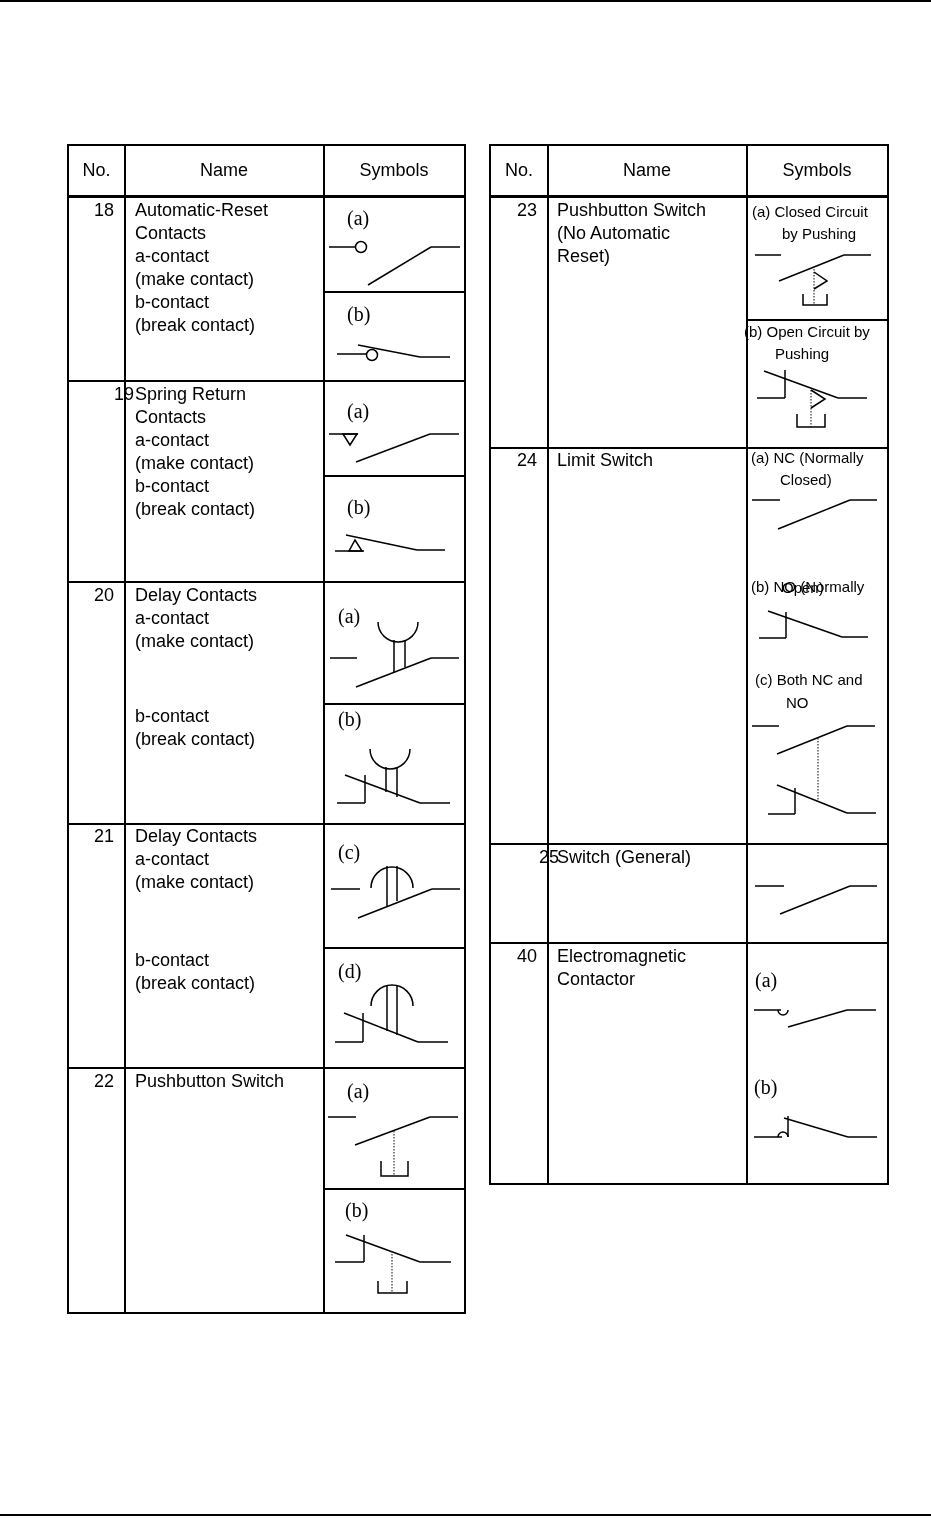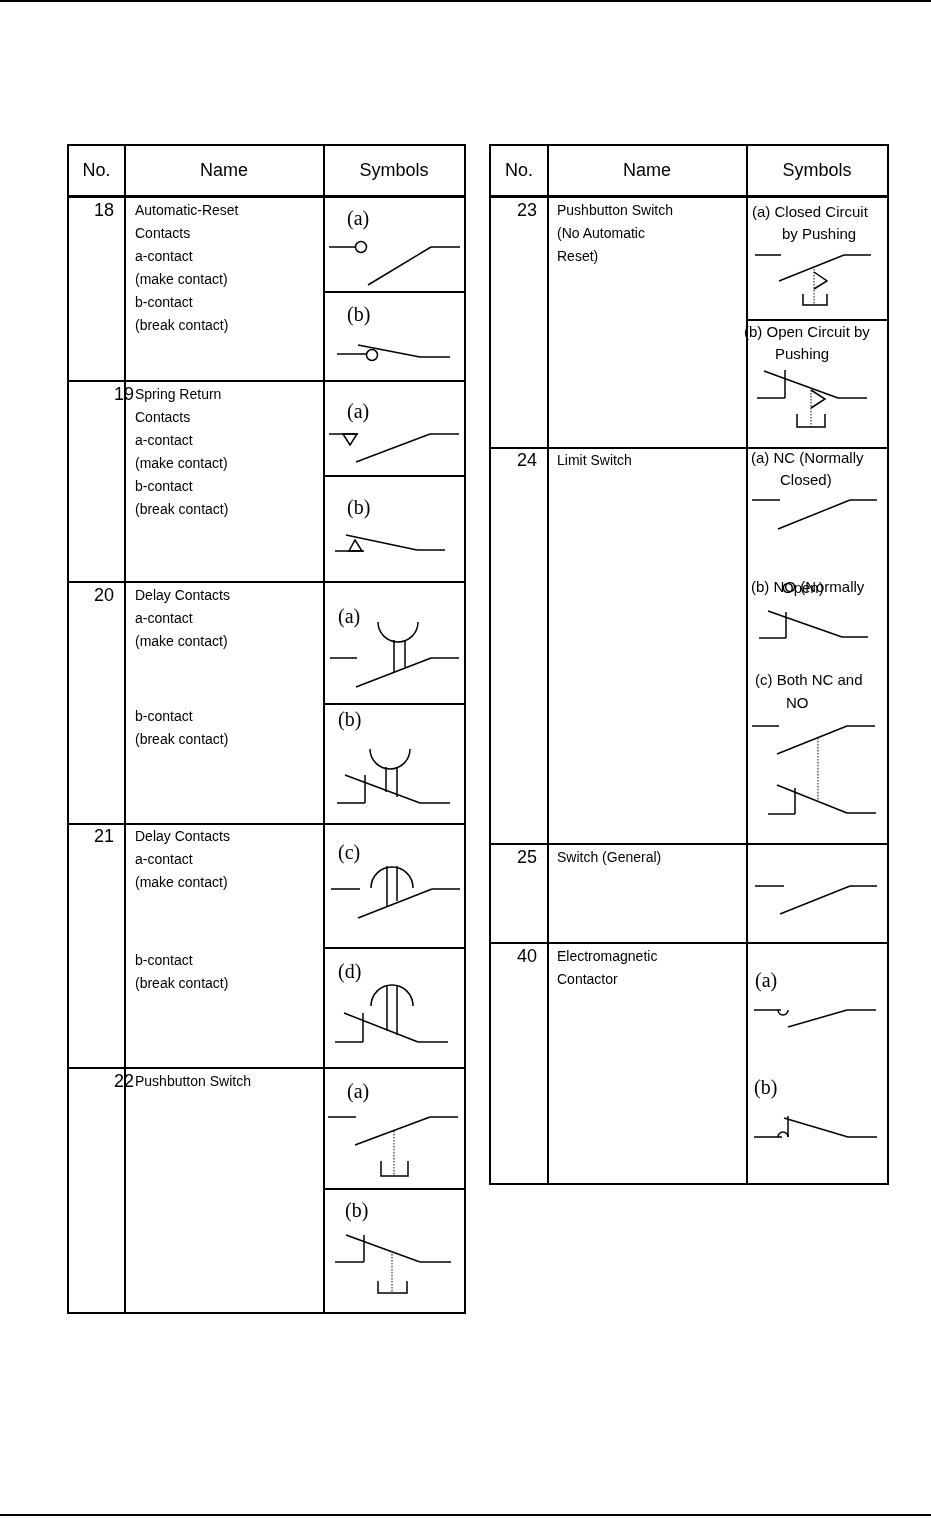--- a/index.html
+++ b/index.html
@@ -3,21 +3,21 @@
 <meta charset="utf-8">
 <style>
   html, body { margin:0; padding:0; background:#fff; }
   body { width:931px; height:1518px; position:relative; overflow:hidden;
          font-family:"Liberation Sans", sans-serif; color:#000; }
   .rule { position:absolute; left:0; width:931px; height:2px; background:#000; }
   .tbl { position:absolute; border:2px solid #000; box-sizing:border-box; }
   .vline { position:absolute; top:0; bottom:0; width:1.5px; background:#000; }
   .hline { position:absolute; height:1.5px; background:#000; }
   .hdr-line { position:absolute; left:0; right:0; height:3px; background:#000; }
-  .txt { position:absolute; font-size:14px; line-height:23px; white-space:nowrap; }
+  .txt { position:absolute; font-size:18px; line-height:23px; white-space:nowrap; }
   .hdr { position:absolute; font-size:18px; text-align:center; }
   .num { position:absolute; font-size:18px; text-align:right; }
   .serif { position:absolute; font-family:"Liberation Serif", serif; font-size:20px; }
   .small { position:absolute; font-size:15px; line-height:22px; white-space:nowrap; }
   svg.sym { position:absolute; left:0; top:0; width:931px; height:1518px; pointer-events:none; }
   svg.sym line, svg.sym path, svg.sym polyline, svg.sym polygon, svg.sym circle { stroke:#000; stroke-width:1.5; fill:none; }
   svg.sym .dot { stroke-dasharray:1.5 1.5; stroke-width:1.2; stroke:#333; }
 </style>
 </head>
 <body>
@@ -87,21 +87,21 @@
   <div>a-contact</div>
   <div>(make contact)</div>
 </div>
 <div class="txt" style="left:135px; top:949px;">
   <div>b-contact</div>
   <div>(break contact)</div>
 </div>
 <div class="serif" style="left:338px; top:841px;">(c)</div>
 <div class="serif" style="left:338px; top:960px;">(d)</div>
 
-<div class="num" style="left:70px; width:44px; top:1071px;margin-left:20px;">22</div>
+<div class="num" style="left:70px; width:44px; top:1071px;">22</div>
 <div class="txt" style="left:135px; top:1070px;">
   <div>Pushbutton Switch</div>
 </div>
 <div class="serif" style="left:347px; top:1080px;">(a)</div>
 <div class="serif" style="left:345px; top:1199px;">(b)</div>
 
 <div class="tbl" style="left:489px; top:144px; width:400px; height:1041px;">
   <div class="vline" style="left:56px;"></div>
   <div class="vline" style="left:255px;"></div>
   <div class="hdr-line" style="top:49px;"></div>
@@ -130,21 +130,21 @@
 <div class="txt" style="left:557px; top:449px;">
   <div>Limit Switch</div>
 </div>
 <div class="small" style="left:751px; top:447px;">(a) NC (Normally</div>
 <div class="small" style="left:780px; top:469px;">Closed)</div>
 <div class="small" style="left:751px; top:576px;">(b) NO (Normally</div>
 <div class="small" style="left:782px; top:577px;">Open)</div>
 <div class="small" style="left:755px; top:669px;text-align:right;">(c) Both NC and</div>
 <div class="small" style="left:786px; top:692px;">NO</div>
 
-<div class="num" style="left:492px; width:45px; top:847px;">25</div>
+<div class="num" style="left:492px; width:45px; top:847px;padding-left:22px;">25</div>
 <div class="txt" style="left:557px; top:846px;">
   <div>Switch (General)</div>
 </div>
 
 <div class="num" style="left:492px; width:45px; top:946px;">40</div>
 <div class="txt" style="left:557px; top:945px;">
   <div>Electromagnetic</div>
   <div>Contactor</div>
 </div>
 <div class="serif" style="left:755px; top:969px;">(a)</div>

